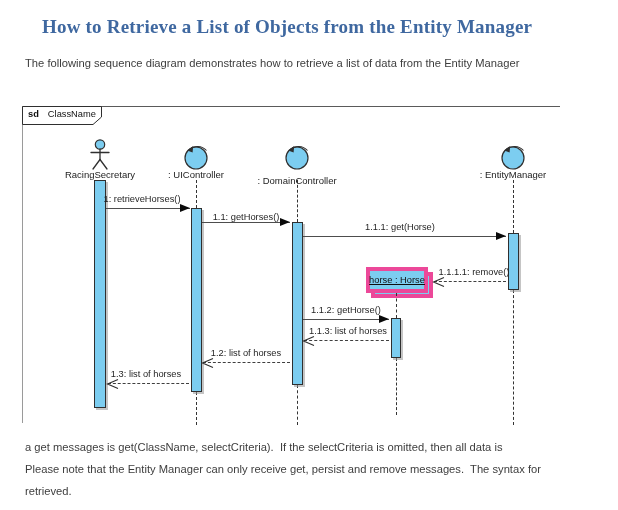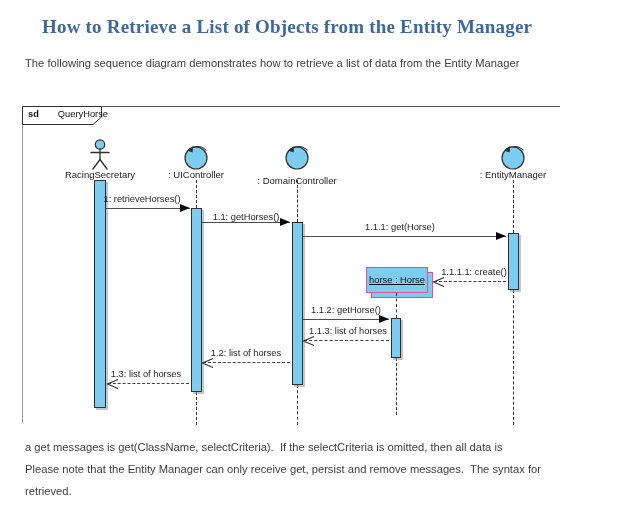--- a/index.html
+++ b/index.html
@@ -17,50 +17,50 @@
   }
   .para{position:absolute;font-size:11.2px;line-height:22px;color:#3d3d3d;white-space:pre-wrap;}
   #intro{left:25px;top:52px;width:585px;}
   #footer{left:25px;top:436px;width:590px;}
 
   
   .frame-top{position:absolute;left:22px;top:106px;width:538px;height:0;border-top:1px solid #5a5a5a;}
   .frame-left{position:absolute;left:22px;top:106px;width:0;height:317px;border-left:1px solid #9a9a9a;}
   .frame-tab-svg{position:absolute;left:22px;top:106px;}
   .frame-tab-text{position:absolute;left:28px;top:109px;font-size:9.3px;color:#111;white-space:nowrap;}
-  .frame-tab-text b{margin-right:19px;}
+  .frame-tab-text b{margin-right:9px;}
 
   
   .head-svg{position:absolute;}
   .ll-label{position:absolute;transform:translateX(-50%);font-size:9.5px;color:#1c1c1c;white-space:nowrap;}
   .dash{position:absolute;width:0;border-left:1px dashed #333;}
   .activation{position:absolute;background:#7ccdf0;border:1px solid #2f2f2f;box-shadow:2px 2px 0 rgba(150,150,150,.55);}
   .msg-line{position:absolute;height:0;border-top:1.2px solid #4d4d4d;}
   .msg-line.return{border-top:1.1px dashed #3f3f3f;}
   .msg-label{position:absolute;transform:translateX(-50%);font-size:9.3px;color:#1f1f1f;white-space:nowrap;}
   .tri-right{position:absolute;width:0;height:0;border-top:4.5px solid transparent;border-bottom:4.5px solid transparent;border-left:10px solid #0a0a0a;}
-  .objbox,.objbox-shadow{position:absolute;background:#7ccdf0;border:1px solid #ec4899;box-sizing:border-box;}
+  .objbox,.objbox-shadow{position:absolute;background:#7ccdf0;border:4px solid #ec4899;box-sizing:border-box;}
   .objbox{display:flex;align-items:center;justify-content:center;}
   .objbox span{font-size:9.3px;color:#101010;text-decoration:underline;white-space:nowrap;}
 </style>
 </head>
 <body>
 
 <h1 class="title">How to Retrieve a List of Objects from the Entity Manager</h1>
 
 <div class="para" id="intro"><div>The following sequence diagram demonstrates how to retrieve a list of data from the Entity Manager</div></div>
 
 <div id="diagram">
   <div class="frame-top"></div>
   <div class="frame-left"></div>
   <svg class="frame-tab-svg" width="81" height="20" viewBox="0 0 81 20">
     <path d="M0.5,0.5 L79.5,0.5 L79.5,11 L71,18.5 L0.5,18.5 Z" fill="#ffffff" stroke="#2f2f2f" stroke-width="1"></path>
   </svg>
   <div class="frame-tab-text">
-    <b>sd</b><span>QueryHorse</span>
+    <b>sd</b><span>ClassName</span>
   </div>
 <svg width="40" height="40" viewBox="0 0 40 40" class="head-svg" style="left: 80px; top: 131px;">
       <circle cx="20" cy="13.5" r="4.7" fill="#7ccdf0" stroke="#2f2f2f" stroke-width="1.2"></circle>
        <line x1="20" y1="18.4" x2="20" y2="28.5" stroke="#2f2f2f" stroke-width="1.3" fill="none" stroke-linecap="round"></line>
        <line x1="11" y1="21.5" x2="29" y2="21.5" stroke="#2f2f2f" stroke-width="1.3" fill="none" stroke-linecap="round"></line>
        <line x1="20" y1="28.5" x2="13" y2="38" stroke="#2f2f2f" stroke-width="1.3" fill="none" stroke-linecap="round"></line>
        <line x1="20" y1="28.5" x2="27" y2="38" stroke="#2f2f2f" stroke-width="1.3" fill="none" stroke-linecap="round"></line>
     </svg>
     <div class="ll-label" style="left: 100px; top: 169px;">RacingSecretary</div>
     <div class="activation" style="left: 94px; top: 180px; width: 10px; height: 226px;"></div>
@@ -104,21 +104,21 @@
     <div class="msg-line" style="left: 202px; top: 222px; width: 88px;"></div>
     <div class="tri-right" style="left: 280px; top: 218px;"></div>
     <div class="msg-label" style="left: 246px; top: 212px;">1.1: getHorses()</div>
     <div class="msg-line" style="left: 303px; top: 236px; width: 203px;"></div>
     <div class="tri-right" style="left: 496px; top: 232px;"></div>
     <div class="msg-label" style="left: 400px; top: 222px;">1.1.1: get(Horse)</div>
     <div class="msg-line return" style="left: 434px; top: 281px; width: 72px;"></div>
     <svg width="13" height="12" viewBox="0 0 13 12" class="head-svg" style="left: 432px; top: 276px;">
       <polyline points="12,1.5 1.5,6 12,10.5" stroke="#2f2f2f" stroke-width="1.1" fill="none"></polyline>
     </svg>
-    <div class="msg-label" style="left: 474px; top: 267px;">1.1.1.1: create()</div>
+    <div class="msg-label" style="left: 474px; top: 267px;">1.1.1.1: remove()</div>
     <div class="msg-line" style="left: 303px; top: 319px; width: 86px;"></div>
     <div class="tri-right" style="left: 379px; top: 315px;"></div>
     <div class="msg-label" style="left: 346px; top: 305px;">1.1.2: getHorse()</div>
     <div class="msg-line return" style="left: 304px; top: 340px; width: 85px;"></div>
     <svg width="13" height="12" viewBox="0 0 13 12" class="head-svg" style="left: 302px; top: 335px;">
       <polyline points="12,1.5 1.5,6 12,10.5" stroke="#2f2f2f" stroke-width="1.1" fill="none"></polyline>
     </svg>
     <div class="msg-label" style="left: 348px; top: 326px;">1.1.3: list of horses</div>
     <div class="msg-line return" style="left: 203px; top: 362px; width: 87px;"></div>
     <svg width="13" height="12" viewBox="0 0 13 12" class="head-svg" style="left: 201px; top: 357px;">

